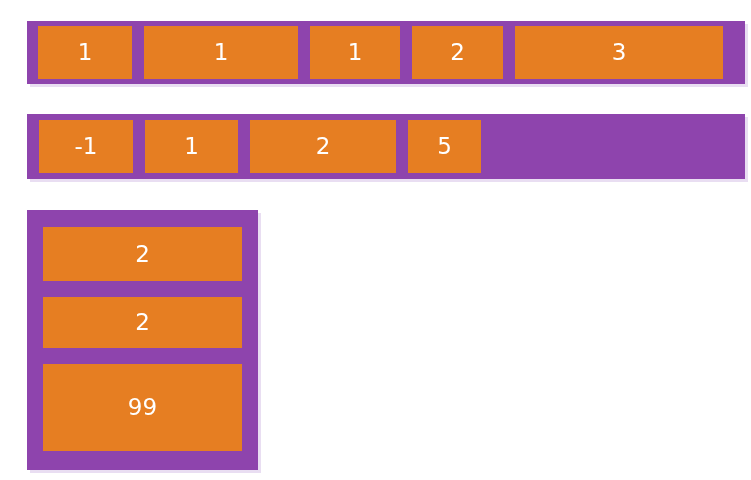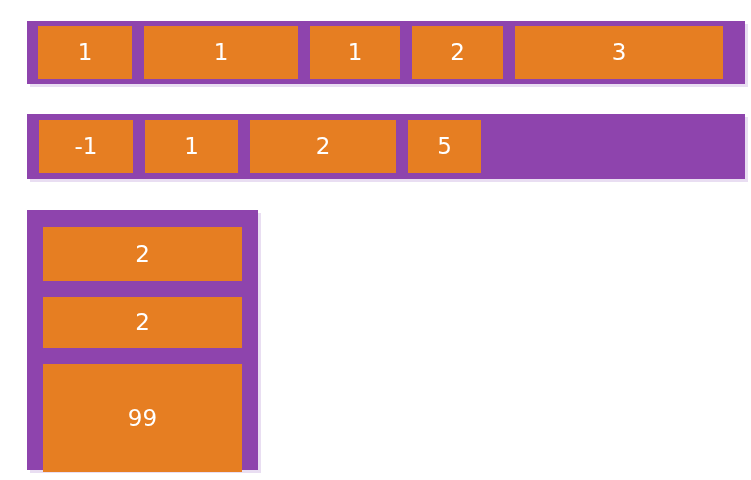--- a/index.html
+++ b/index.html
@@ -85,16 +85,16 @@
   <div class="flex-container row2">
     <div class="flex-item" style="width:94px">-1</div>
     <div class="flex-item" style="width:93px">1</div>
     <div class="flex-item" style="width:146px">2</div>
     <div class="flex-item" style="width:73px">5</div>
   </div>
 
   <div class="flex-container col">
     <div class="flex-item" style="height:54px">2</div>
     <div class="flex-item" style="height:51px">2</div>
-    <div class="flex-item" style="height:108px">99</div>
+    <div class="flex-item" style="height:87px">99</div>
   </div>
 
 </div>
 
 </body></html>

